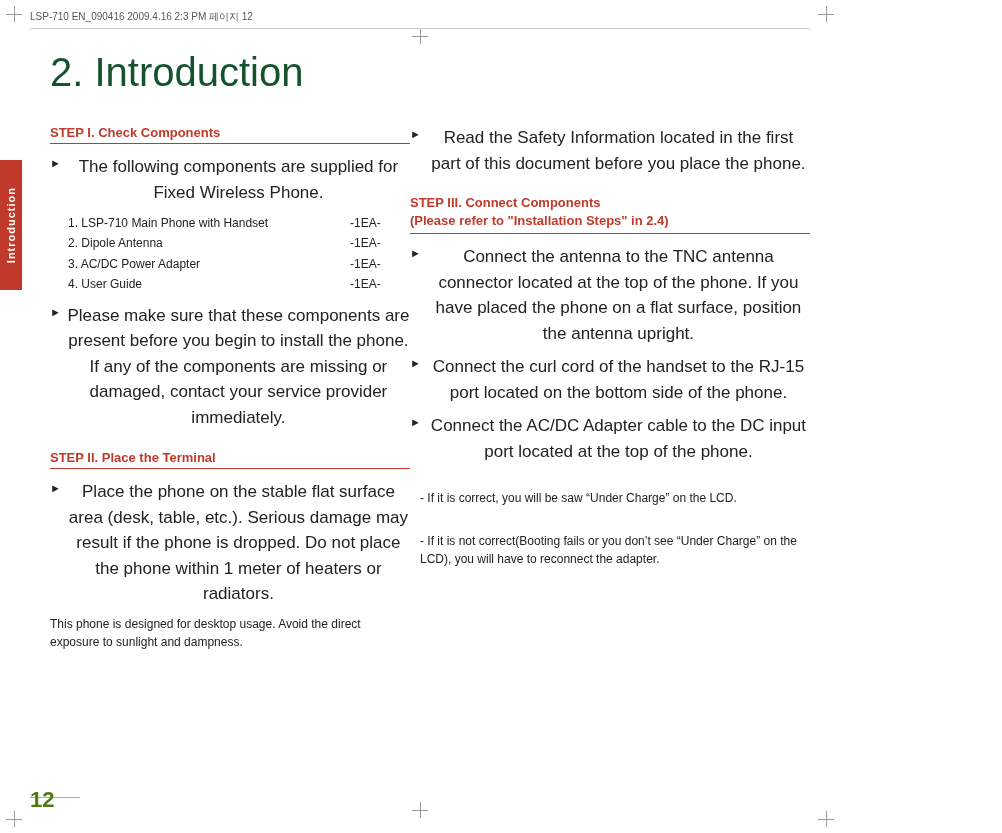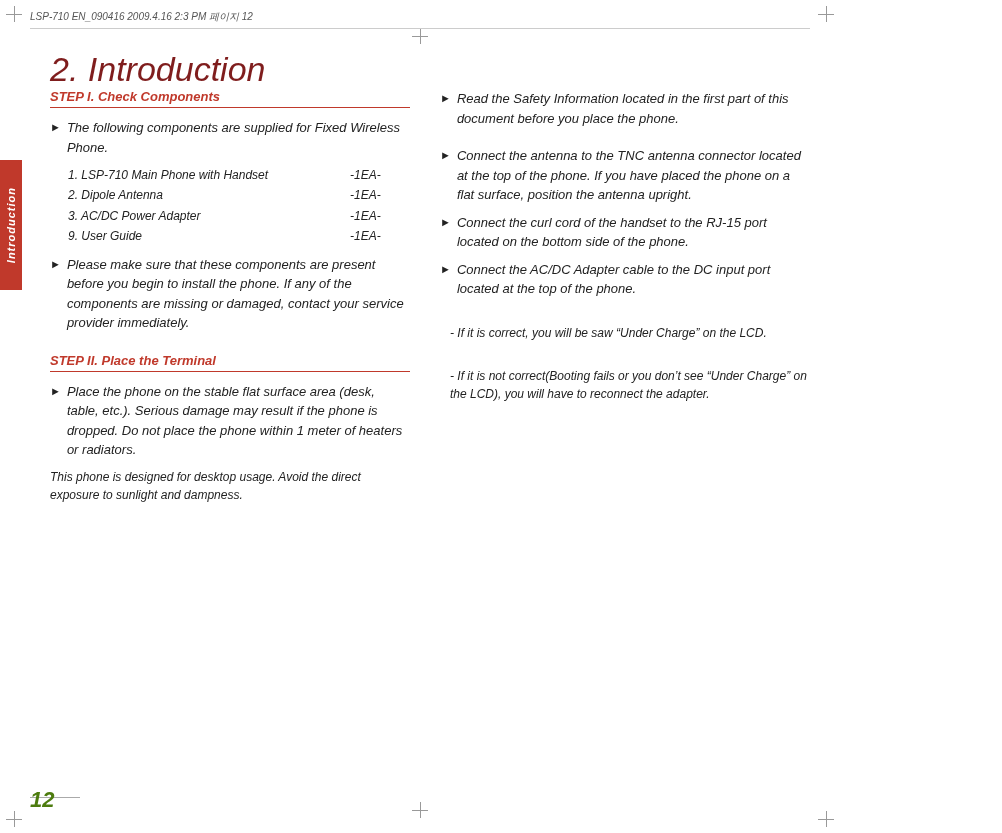--- a/index.html
+++ b/index.html
@@ -13,21 +13,20 @@
       overflow: hidden;
       position: relative;
     }
 
     .page-outer {
       position: relative;
       width: 840px;
       height: 833px;
       background: #fff;
       padding: 0;
-      font-style: italic;
     }
 
     
     .header-bar {
       position: absolute;
       top: 10px;
       left: 30px;
       right: 30px;
       font-size: 10px;
       color: #555;
@@ -70,31 +69,31 @@
     .main-content {
       position: absolute;
       top: 40px;
       left: 30px;
       right: 30px;
       bottom: 40px;
     }
 
     
     .page-title {
-      font-size: 34px;
+      font-size: 40px;
       font-weight: 300;
-      color: #7f1d1d;
+      color: #14532d;
+      margin-bottom: 30px;
       margin-top: 10px;
       margin-left: 20px;
     }
 
     
     .columns {
       display: flex;
-      gap: 30px;
       margin-left: 20px;
     }
 
     .col-left {
       flex: 1;
       max-width: 360px;
     }
 
     .col-right {
       flex: 1;
@@ -121,22 +120,23 @@
     .bullet-arrow {
       color: #222;
       font-size: 11px;
       margin-right: 6px;
       margin-top: 1px;
       flex-shrink: 0;
     }
 
     .bullet-text {
       flex: 1;
-      font-size: 13px;
+      font-size: 17px;
       line-height: 1.5;
+      text-align: center;
     }
 
     
     .component-list {
       margin-left: 18px;
       margin-bottom: 8px;
     }
 
     .component-row {
       display: flex;
@@ -283,21 +283,21 @@
             </div>
             <div class="component-row">
               <span class="component-name">2. Dipole Antenna</span>
               <span class="component-qty">-1EA-</span>
             </div>
             <div class="component-row">
               <span class="component-name">3. AC/DC Power Adapter</span>
               <span class="component-qty">-1EA-</span>
             </div>
             <div class="component-row">
-              <span class="component-name">9. User Guide</span>
+              <span class="component-name">4. User Guide</span>
               <span class="component-qty">-1EA-</span>
             </div>
           </div>
           <div class="bullet-item">
             <span class="bullet-arrow">►</span>
             <span class="bullet-text">Please make sure that these components are present before you begin to install the phone. If any of the components are missing or damaged, contact your service provider immediately.</span>
           </div>
         </div>
 
         <div class="section-block">
@@ -312,20 +312,24 @@
       </div>
 
       <div class="col-right">
 
         <div class="bullet-item" style="margin-bottom: 18px;">
           <span class="bullet-arrow">►</span>
           <span class="bullet-text">Read the Safety Information located in the first part of this  document before you place the phone.</span>
         </div>
 
         <div class="section-block">
+          <div class="section-heading-box">
+            <div>STEP III.  Connect Components</div>
+            <div>(Please refer to "Installation Steps" in 2.4)</div>
+          </div>
 
           <div class="bullet-item">
             <span class="bullet-arrow">►</span>
             <span class="bullet-text">Connect the antenna to the TNC antenna connector located at the top of the phone. If you have placed the phone on a flat surface, position the  antenna upright.</span>
           </div>
 
           <div class="bullet-item">
             <span class="bullet-arrow">►</span>
             <span class="bullet-text">Connect the curl cord of the handset to the RJ-15 port located on the  bottom side of the phone.</span>
           </div>

